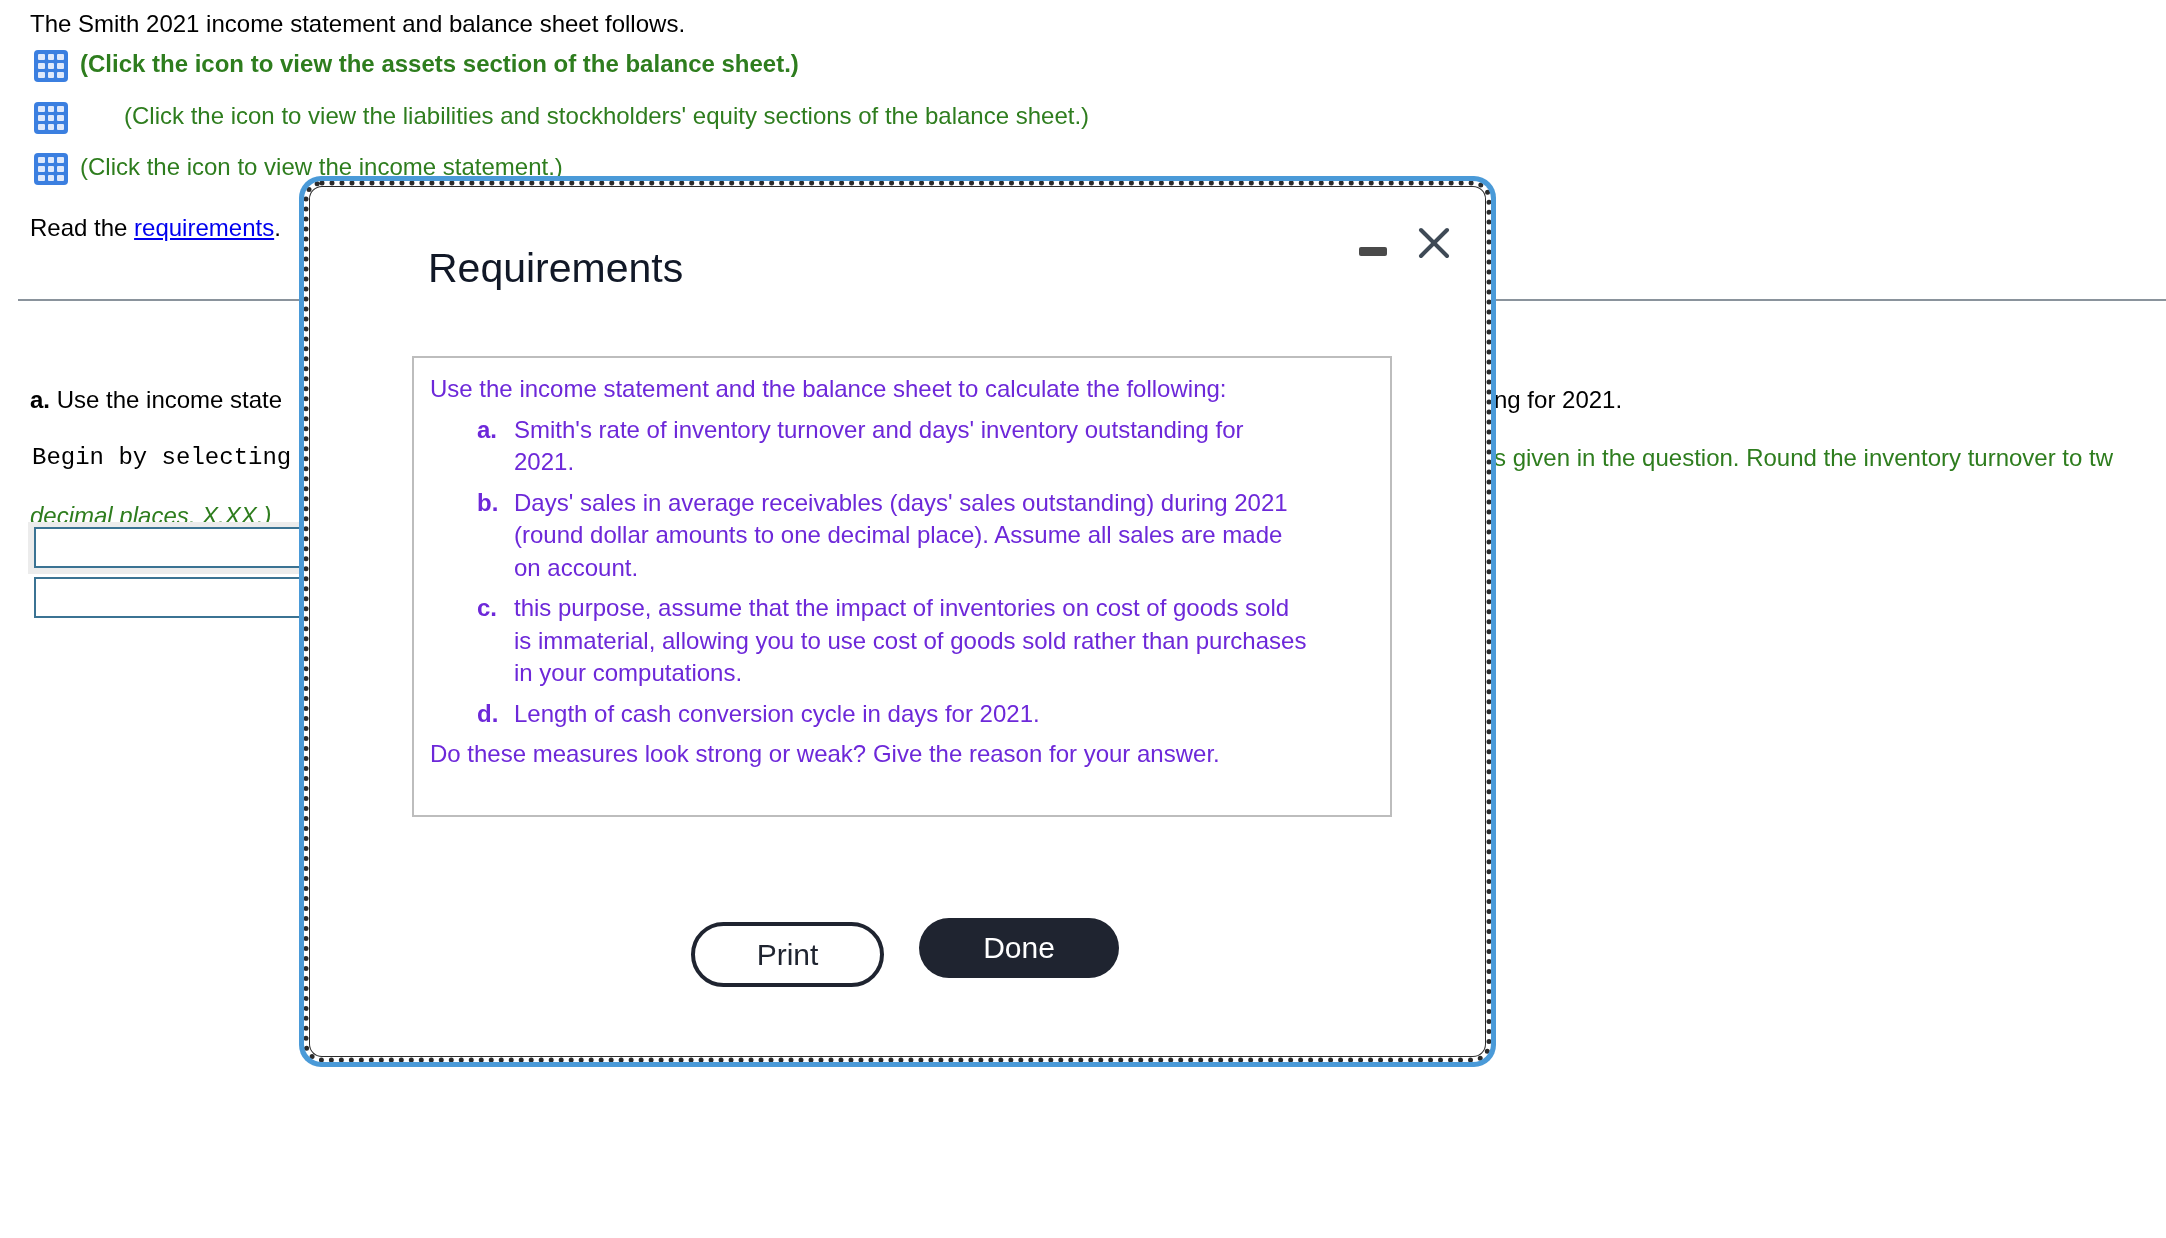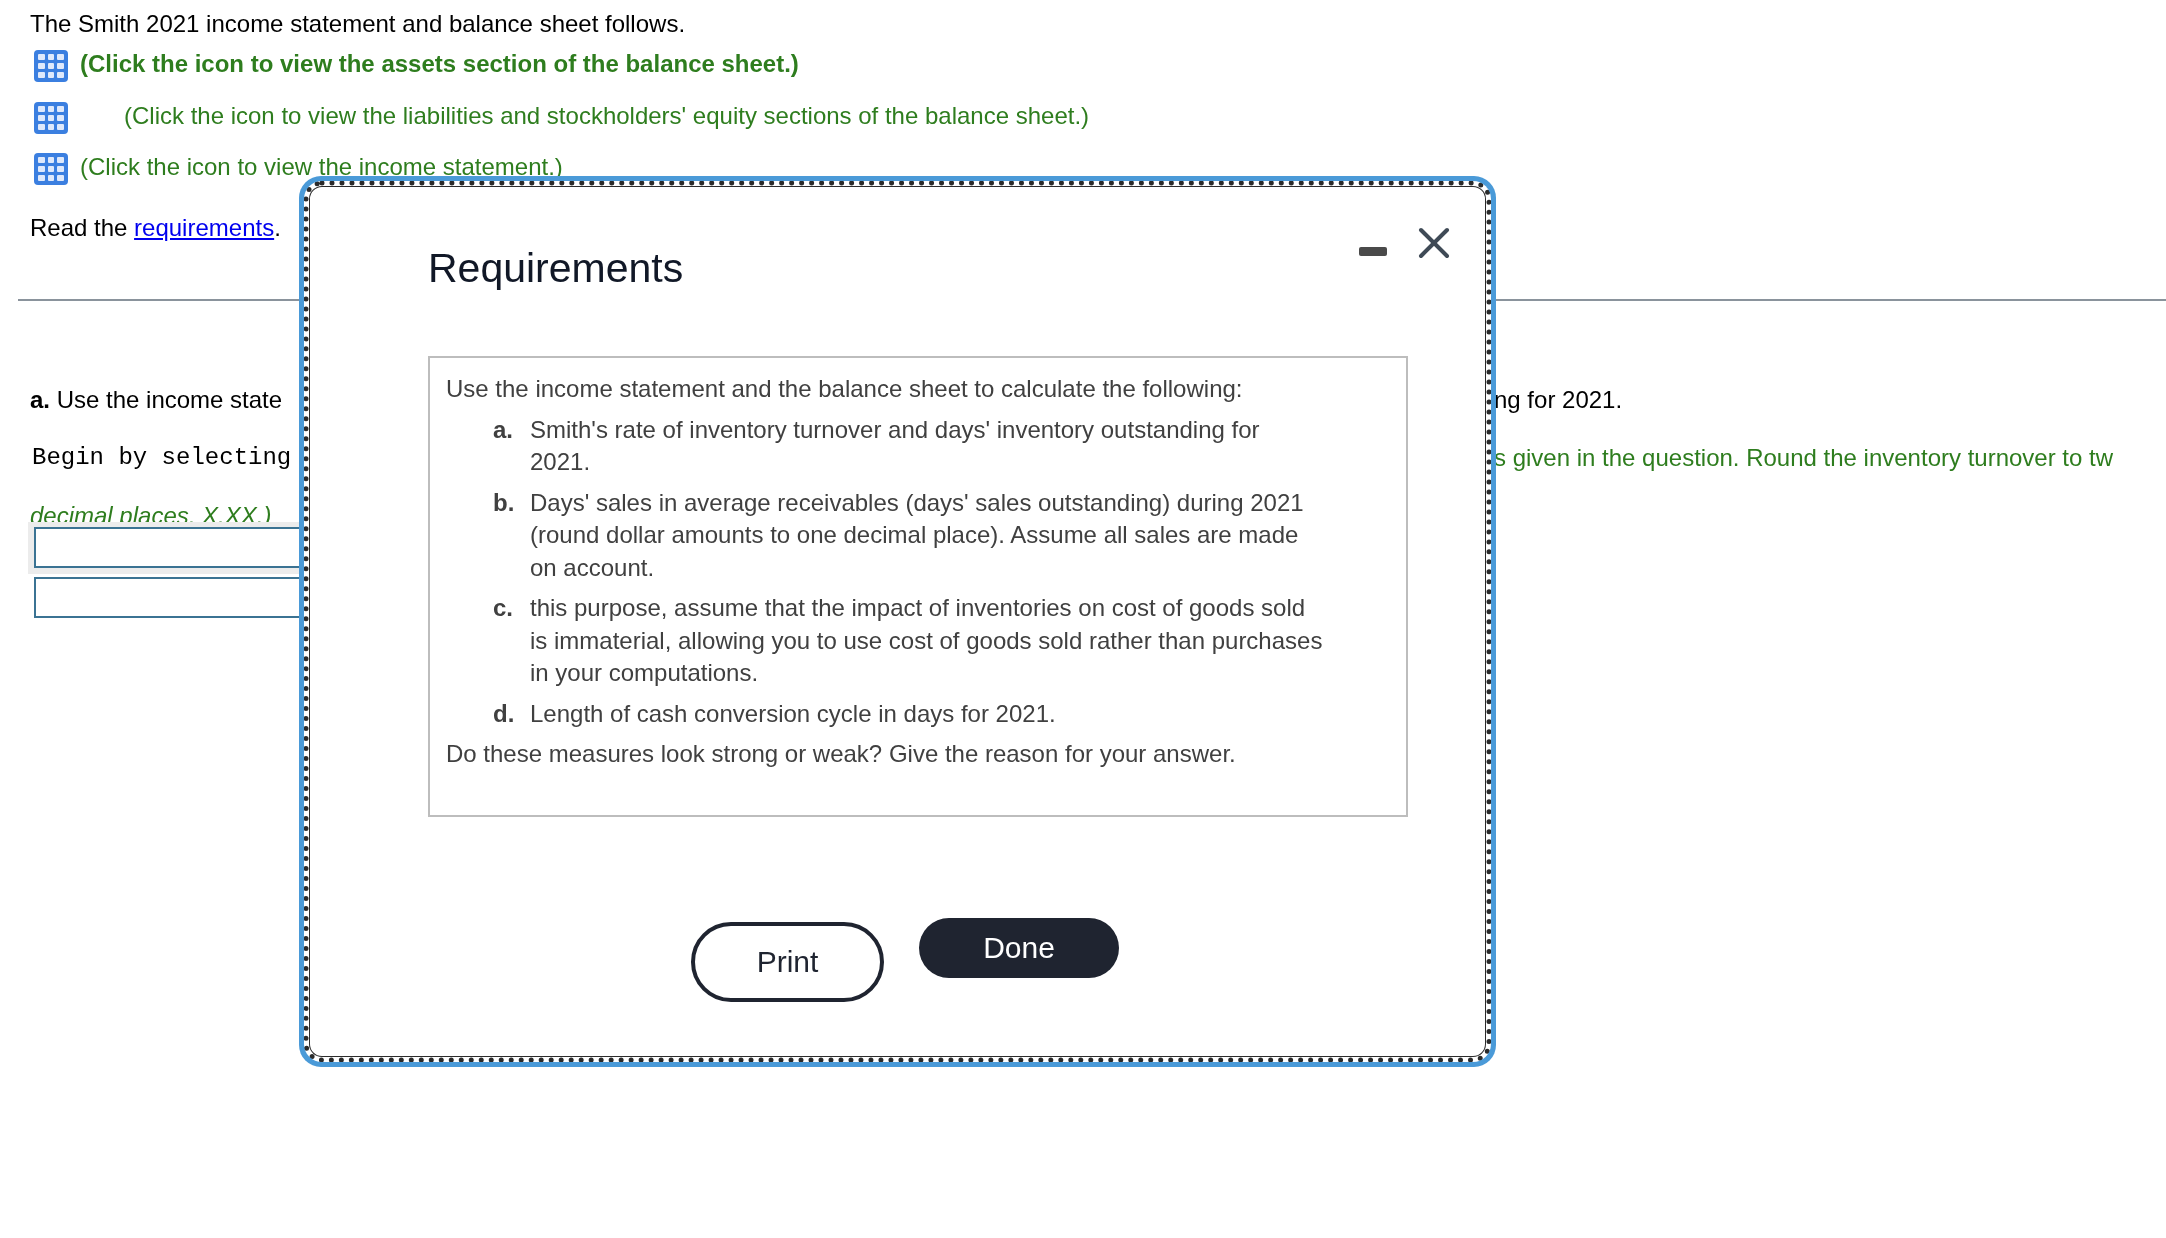--- a/index.html
+++ b/index.html
@@ -34,31 +34,31 @@
     border:5px dotted #2b2b2b; background:#fff; position:relative;
     box-shadow: inset 0 0 0 1px #2b2b2b;
   }
   .modal-title { position:absolute; left:119px; top:58px; font-size:41px; color:#111827; line-height:48px; white-space:nowrap; }
   .min-btn { position:absolute; left:1050px; top:49px; width:28px; height:28px; cursor:pointer; }
   .min-btn::before { content:""; position:absolute; left:0; top:12px; width:28px; height:9px; border-radius:2px; background:#4a4a4a; }
   .close-btn { position:absolute; left:1108px; top:40px; width:34px; height:34px; cursor:pointer; }
   .req-box {
     position:absolute; left:103px; top:170px; width:980px; height:461px;
     box-sizing:border-box; border:2px solid #bdbdbd; padding:15px 16px;
-    font-size:24px; line-height:32.5px; color:#404040;margin-left:16px;
+    font-size:24px; line-height:32.5px; color:#6d28d9;
   }
   .req-box p { margin:0; white-space:nowrap; }
   .req-list { margin:8px 0 8px 0; padding:0; list-style:none; }
   .req-list li { position:relative; padding-left:84px; margin-bottom:8px; }
   .req-list li .lbl { position:absolute; left:47px; top:0; font-weight:bold; }
   .btn {
     position:absolute; box-sizing:border-box; border-radius:40px; font-size:30px;
     display:flex; align-items:center; justify-content:center; cursor:pointer;
   }
-  .btn-print { left:382px; top:736px; width:193px; height:80px; border:4px solid #1f2430; background:#fff; color:#1f2430; }
+  .btn-print { left:382px; top:736px; width:193px; height:65px; border:4px solid #1f2430; background:#fff; color:#1f2430; }
   .btn-done { left:610px; top:732px; width:200px; height:60px; background:#1f2430; color:#fff; }
 </style>
 </head>
 <body>
 
 <div class="abs txt" style="left:30px; top:10px;">The Smith 2021 income statement and balance sheet follows.</div>
 
 <div class="row-icon" style="left:34px; top:50px;">
   <span></span>
     <span></span>

